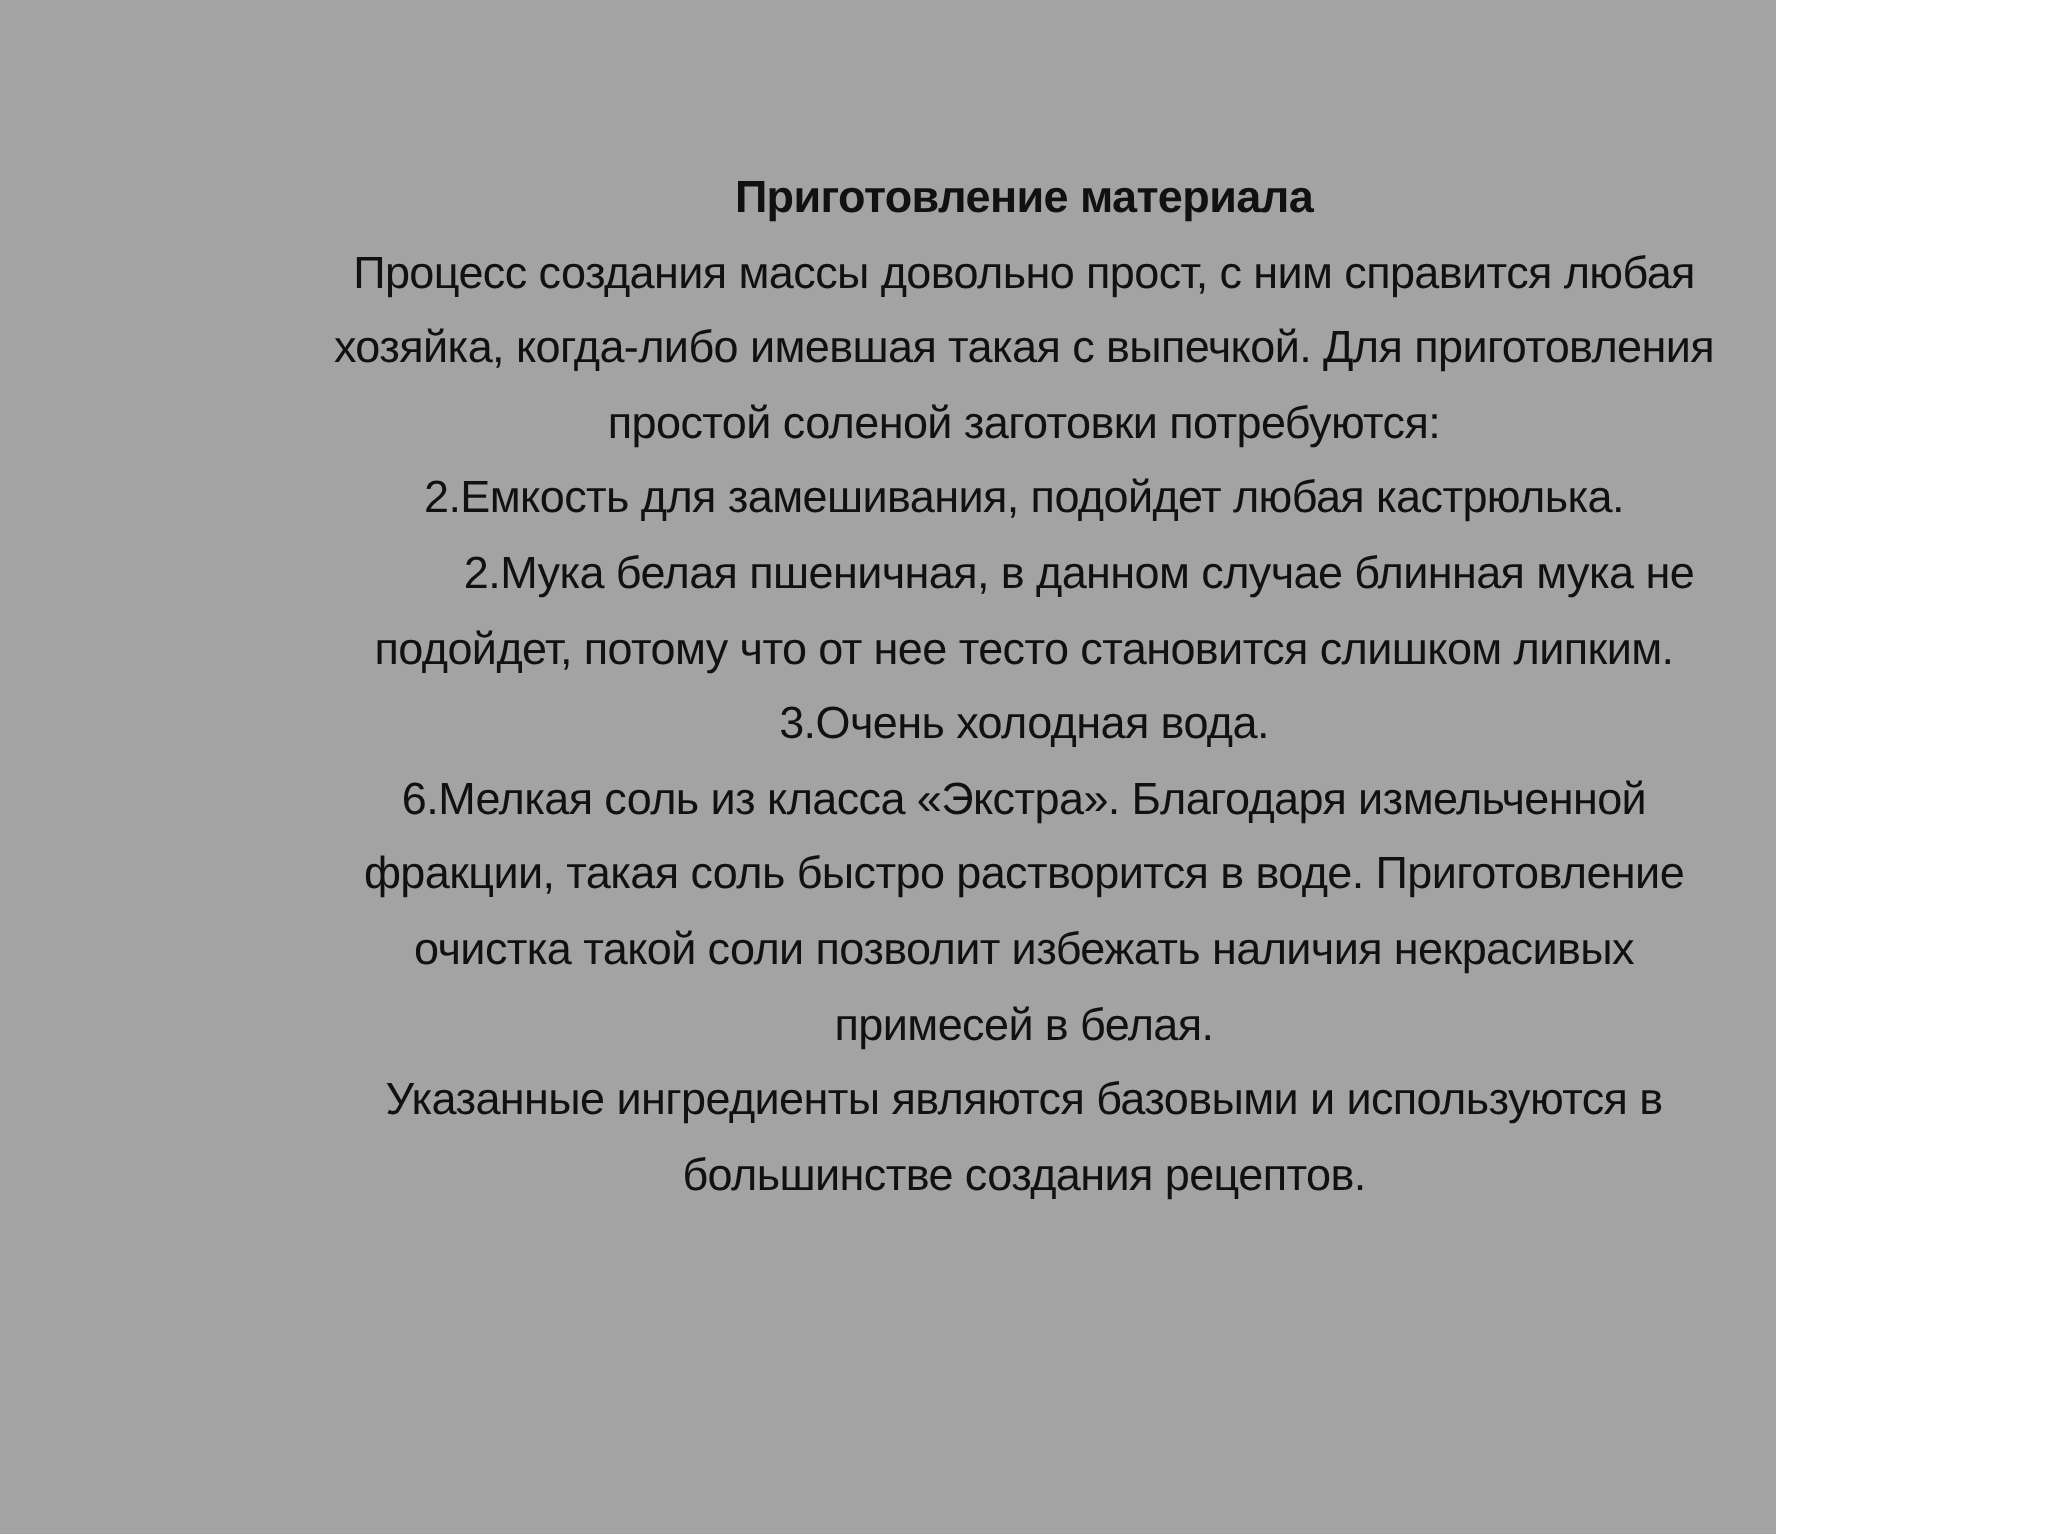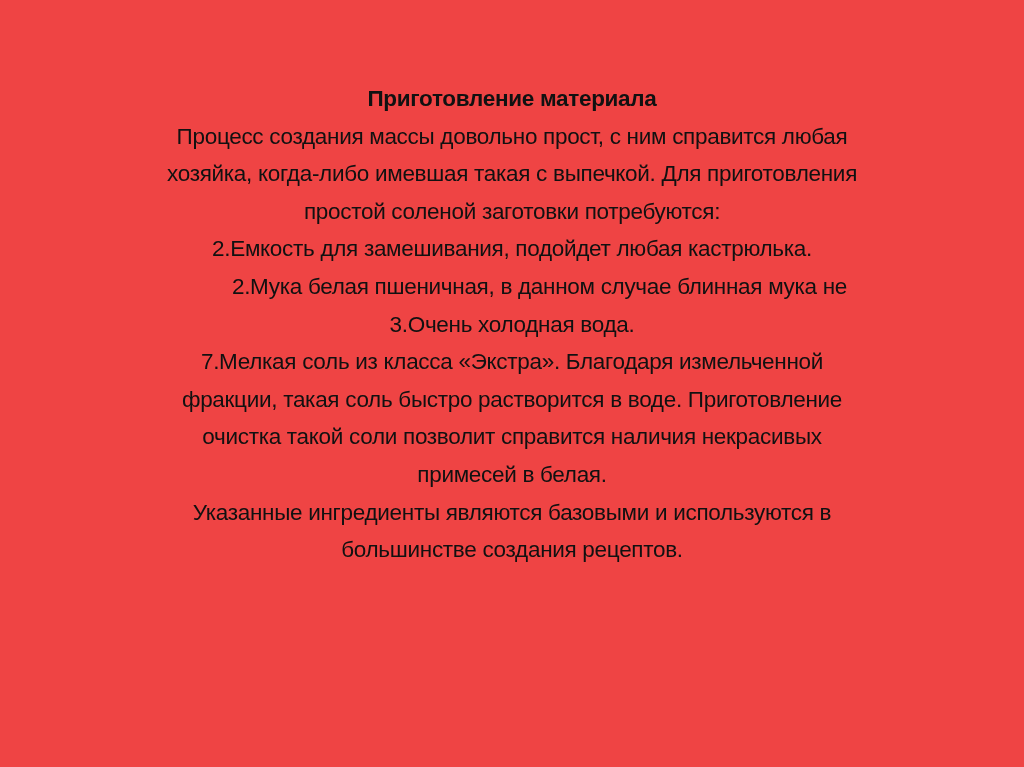--- a/index.html
+++ b/index.html
@@ -5,23 +5,23 @@
     html, body {
       margin: 0;
       padding: 0;
       width: 1024px;
       height: 767px;
       background: #ffffff;
       overflow: hidden;
     }
     .slide {
       position: relative;
-      width: 1024px;
+      width: 888px;
       height: 767px;
-      background: #ef4444;
+      background: #a3a3a3;
     }
     .text-block {
       position: absolute;
       left: 40px;
       width: 944px;
       top: 80px;
       text-align: center;
       font-family: "Liberation Sans", sans-serif;
       color: #111111;
       font-size: 22.5px;
@@ -43,21 +43,22 @@
 <body>
 
 <div class="slide">
   <div class="text-block">
     <span class="line title">Приготовление материала</span>
     <span class="line">Процесс создания массы довольно прост, с ним справится любая</span>
     <span class="line">хозяйка, когда-либо имевшая такая с выпечкой. Для приготовления</span>
     <span class="line">простой соленой заготовки потребуются:</span>
     <span class="line">2.Емкость для замешивания, подойдет любая кастрюлька.</span>
     <span class="line indent">2.Мука белая пшеничная, в данном случае блинная мука не</span>
+    <span class="line">подойдет, потому что от нее тесто становится слишком липким.</span>
     <span class="line">3.Очень холодная вода.</span>
-    <span class="line">7.Мелкая соль из класса «Экстра». Благодаря измельченной</span>
+    <span class="line">6.Мелкая соль из класса «Экстра». Благодаря измельченной</span>
     <span class="line">фракции, такая соль быстро растворится в воде. Приготовление</span>
-    <span class="line">очистка такой соли позволит справится наличия некрасивых</span>
+    <span class="line">очистка такой соли позволит избежать наличия некрасивых</span>
     <span class="line">примесей в белая.</span>
     <span class="line">Указанные ингредиенты являются базовыми и используются в</span>
     <span class="line">большинстве создания рецептов.</span>
   </div>
 </div>
 
 </body></html>

